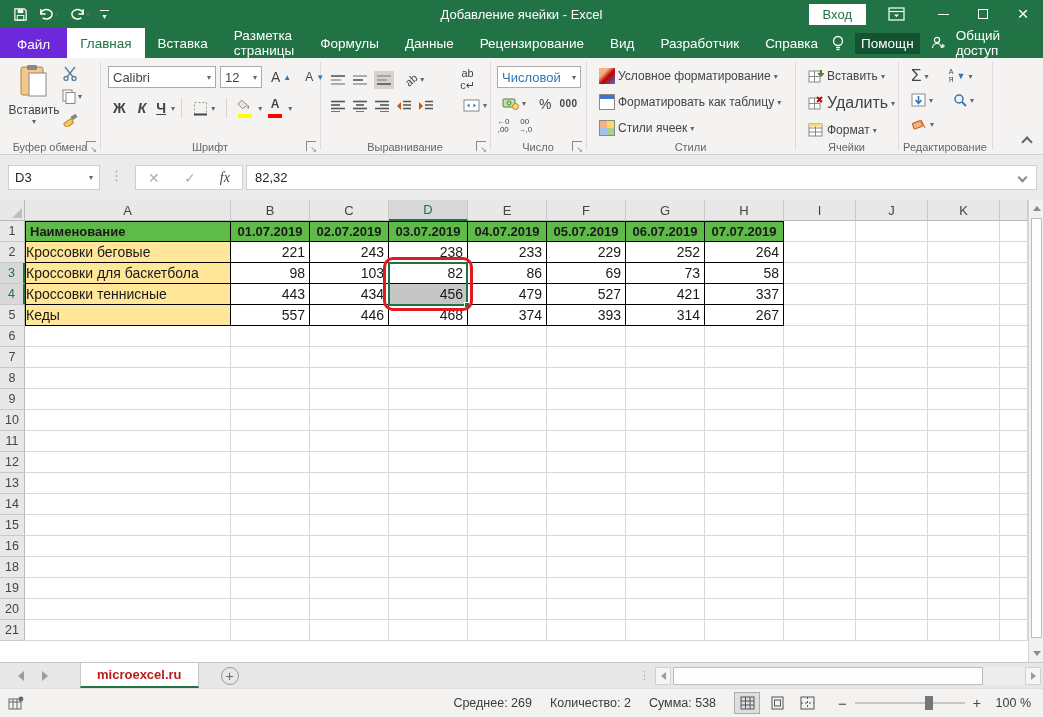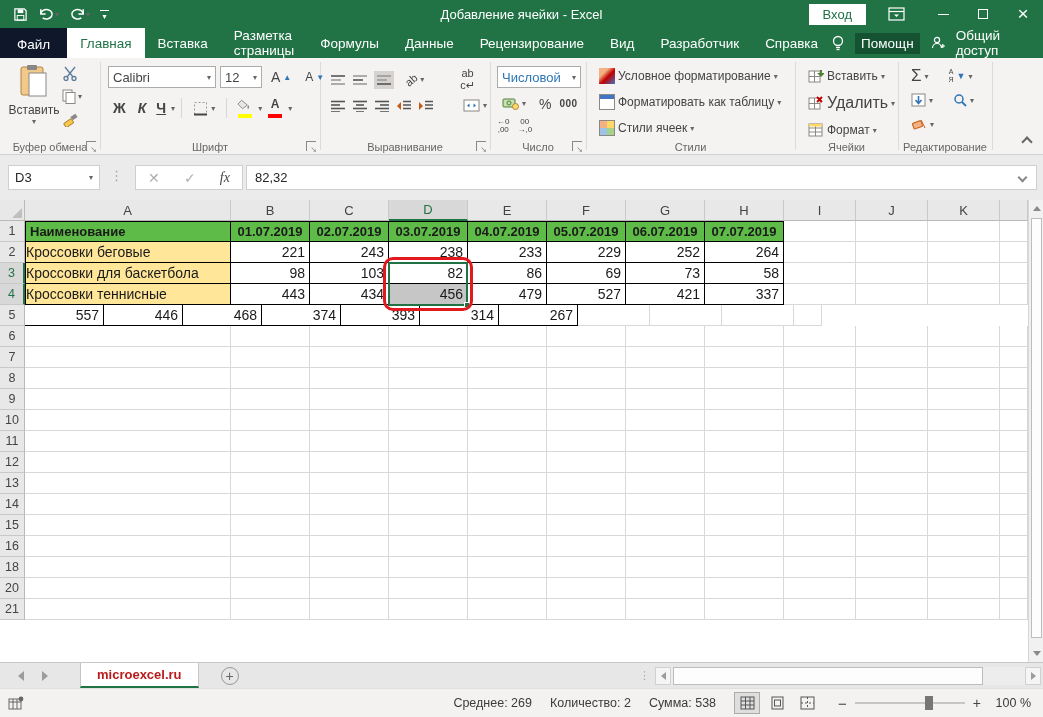--- a/index.html
+++ b/index.html
@@ -19,21 +19,21 @@
   .tb-title { position:absolute; left:0; right:0; text-align:center; font-size:13px; color:#fff; pointer-events:none; }
   .tb-right { position:absolute; right:0; top:0; height:28px; display:flex; align-items:center; }
   .signin { background:#fff; color:#217346; font-size:13px; padding:3px 14px; margin-right:22px; }
   .ribopt { margin-right:18px; }
   .winbtn { width:40px; height:28px; display:flex; align-items:center; justify-content:center; color:#fff; font-size:15px; }
   .maxbox { width:10px; height:10px; border:1px solid #fff; }
   .minbar { width:11px; height:1px; background:#fff; display:block; }
   
   .tabrow { position:absolute; left:0; top:28px; width:1043px; height:30px;
     background:#217346; display:flex; align-items:stretch; color:#fff; font-size:13.5px; }
-  .tab-file { background:#0f172a; padding:16px 17px; display:flex; align-items:center;text-align:right; }
+  .tab-file { background:#6d28d9; padding:16px 17px; display:flex; align-items:center;text-align:right; }
   .rtab { padding:0 13px; display:flex; align-items:center; }
   .rtab.active { background:#fff; color:#217346; }
   .tabrow-right { margin-left:auto; display:flex; align-items:center; gap:10px; padding-right:14px; }
   .assist { background:#155232; padding:3px 6px; }
   
   .ribbon { position:absolute; left:0; top:58px; width:1043px; height:97px;
     background:#F4F3F2; border-bottom:1px solid #D2D0CE; font-size:12px; color:#444; }
   .gsep { position:absolute; top:4px; bottom:4px; width:1px; background:#DCDADA; }
   .grp-label { position:absolute; bottom:1px; left:0; right:0; text-align:center;
     font-size:11px; color:#666; }
@@ -666,20 +666,21 @@
         <div class="gcell tbl num" style="width: 79px;">527</div>
         <div class="gcell tbl num" style="width: 79px;">421</div>
         <div class="gcell tbl num" style="width: 79px;">337</div>
         <div class="gcell" style="width: 72px;"></div>
         <div class="gcell" style="width: 72px;"></div>
         <div class="gcell" style="width: 72px;"></div>
         <div class="gcell" style="width: 28px;"></div>
       </div>
       <div class="g-row">
         <div class="rhead">5</div>
+        <div class="gcell tbl name colleft" style="width: 206px;">Кеды</div>
         <div class="gcell tbl num" style="width: 79px;">557</div>
         <div class="gcell tbl num" style="width: 79px;">446</div>
         <div class="gcell tbl num" style="width: 79px;">468</div>
         <div class="gcell tbl num" style="width: 79px;">374</div>
         <div class="gcell tbl num" style="width: 79px;">393</div>
         <div class="gcell tbl num" style="width: 79px;">314</div>
         <div class="gcell tbl num" style="width: 79px;">267</div>
         <div class="gcell" style="width: 72px;"></div>
         <div class="gcell" style="width: 72px;"></div>
         <div class="gcell" style="width: 72px;"></div>
@@ -845,20 +846,35 @@
         <div class="gcell" style="width: 79px;"></div>
         <div class="gcell" style="width: 79px;"></div>
         <div class="gcell" style="width: 79px;"></div>
         <div class="gcell" style="width: 72px;"></div>
         <div class="gcell" style="width: 72px;"></div>
         <div class="gcell" style="width: 72px;"></div>
         <div class="gcell" style="width: 28px;"></div>
       </div>
       <div class="g-row">
         <div class="rhead">18</div>
+        <div class="gcell" style="width: 206px;"></div>
+        <div class="gcell" style="width: 79px;"></div>
+        <div class="gcell" style="width: 79px;"></div>
+        <div class="gcell" style="width: 79px;"></div>
+        <div class="gcell" style="width: 79px;"></div>
+        <div class="gcell" style="width: 79px;"></div>
+        <div class="gcell" style="width: 79px;"></div>
+        <div class="gcell" style="width: 79px;"></div>
+        <div class="gcell" style="width: 72px;"></div>
+        <div class="gcell" style="width: 72px;"></div>
+        <div class="gcell" style="width: 72px;"></div>
+        <div class="gcell" style="width: 28px;"></div>
+      </div>
+      <div class="g-row">
+        <div class="rhead">19</div>
         <div class="gcell" style="width: 206px;"></div>
         <div class="gcell" style="width: 79px;"></div>
         <div class="gcell" style="width: 79px;"></div>
         <div class="gcell" style="width: 79px;"></div>
         <div class="gcell" style="width: 79px;"></div>
         <div class="gcell" style="width: 79px;"></div>
         <div class="gcell" style="width: 79px;"></div>
         <div class="gcell" style="width: 79px;"></div>
         <div class="gcell" style="width: 72px;"></div>
         <div class="gcell" style="width: 72px;"></div>

